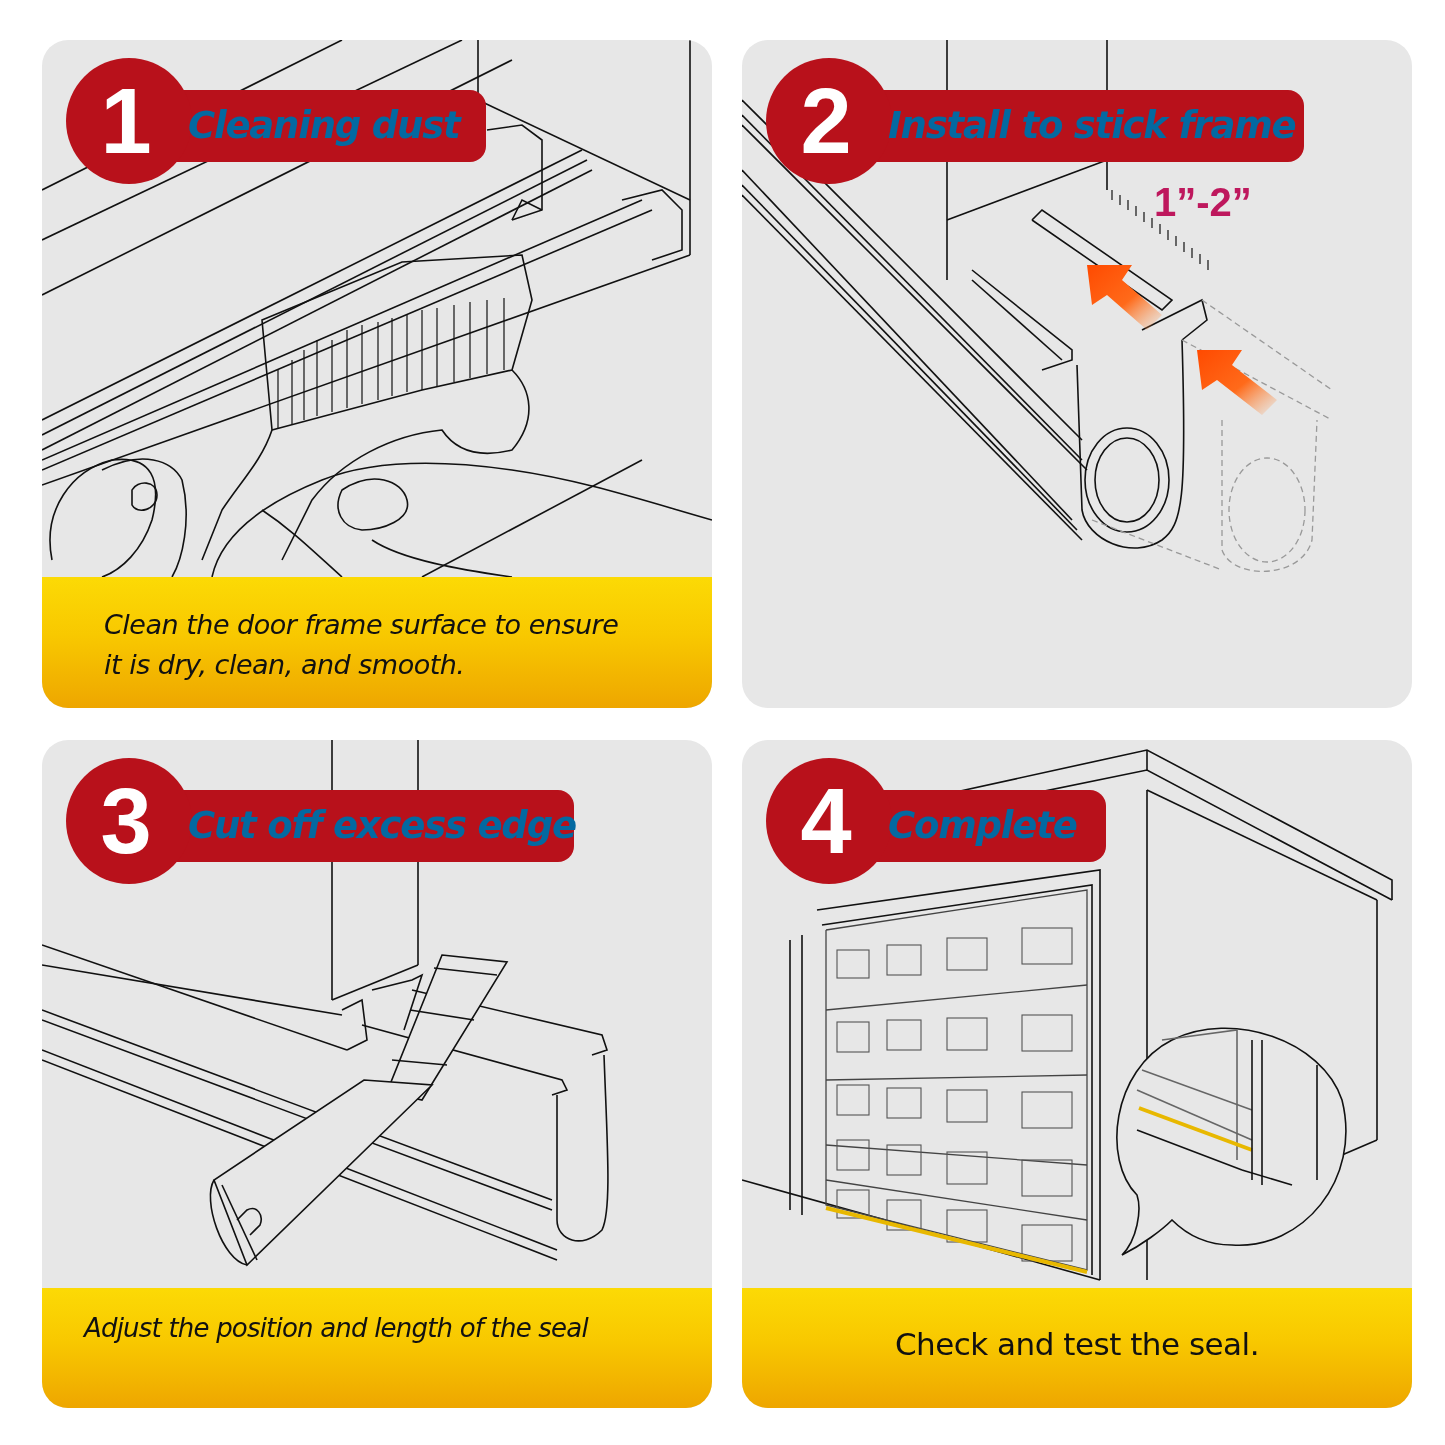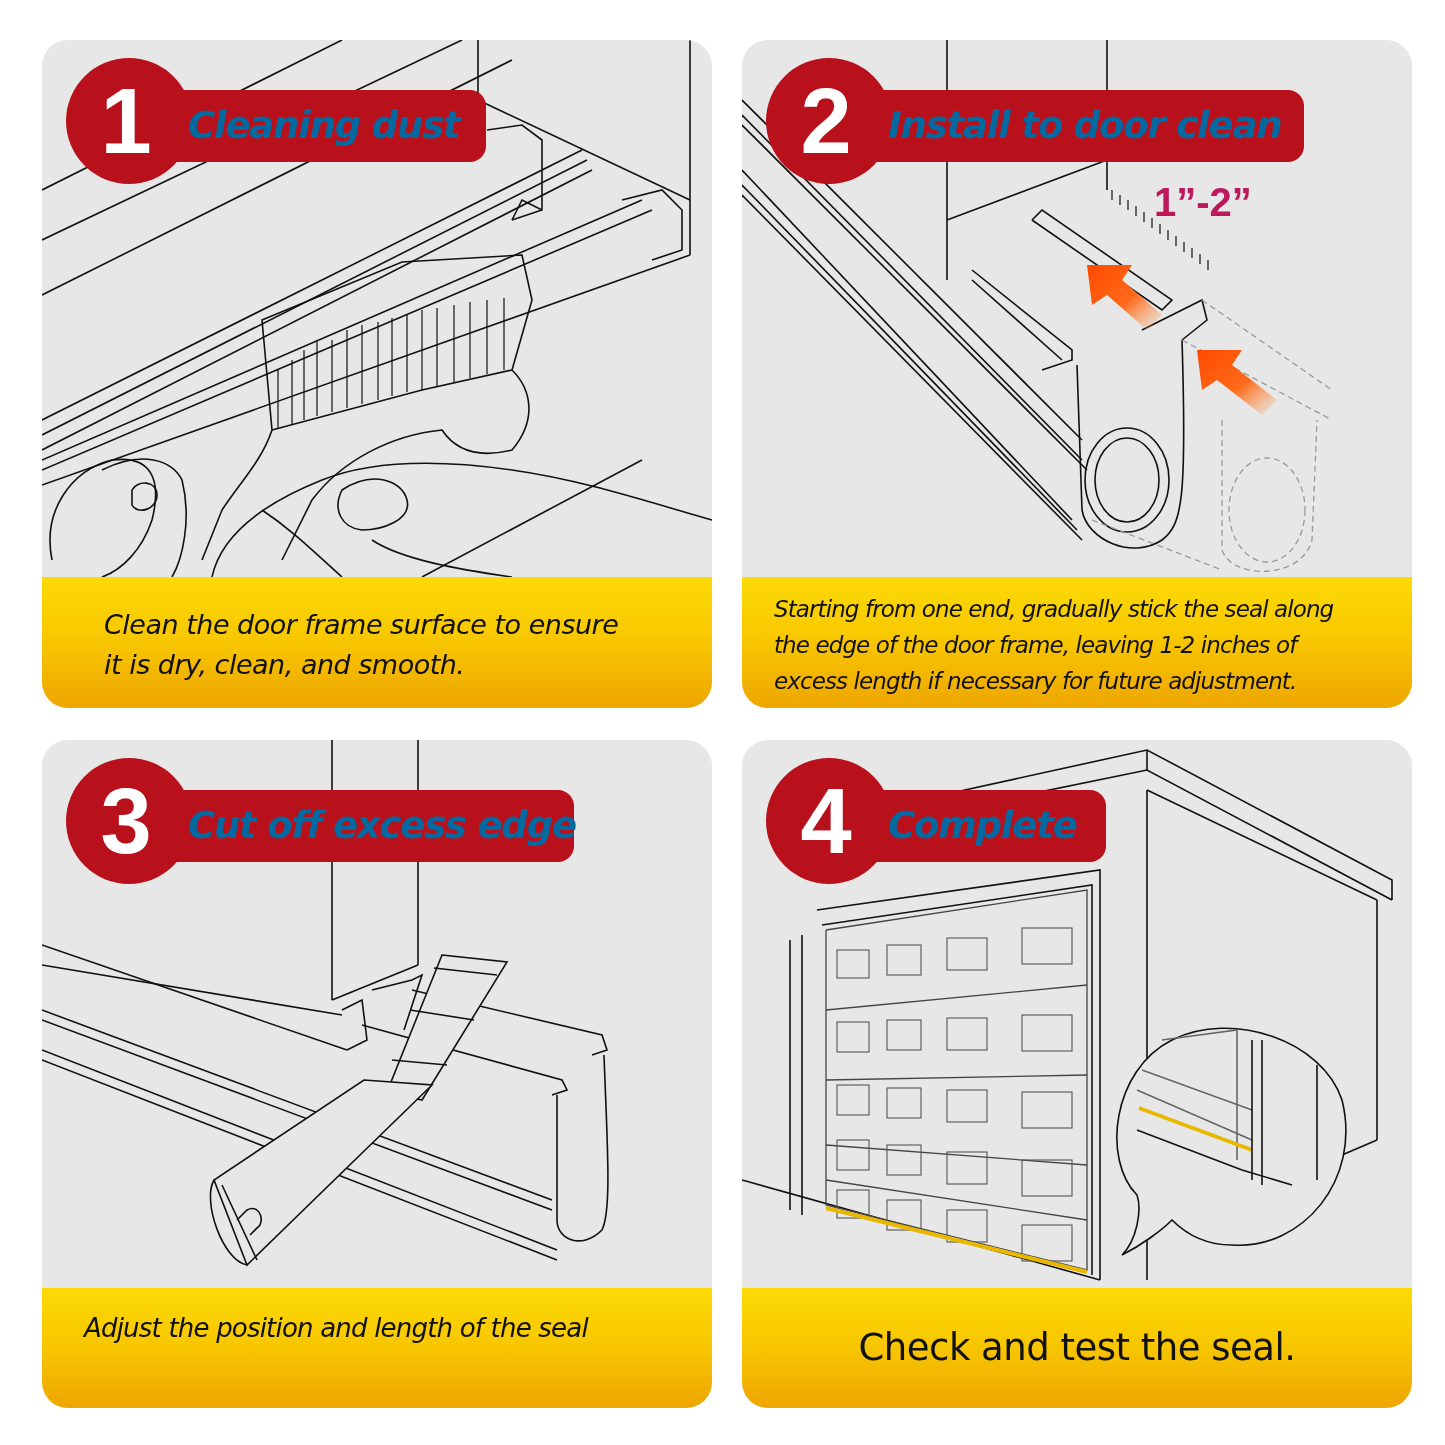--- a/index.html
+++ b/index.html
@@ -11,21 +11,21 @@
   .card.c4 { left:742px; top:740px; height:668px; }
   .illus { position:absolute; left:0; top:0; width:670px; height:537px; }
   .c3 .illus, .c4 .illus { height:548px; }
   .caption { position:absolute; left:0; right:0; bottom:0; height:131px;
     background:linear-gradient(to bottom,#fcda05 0%,#f8c800 45%,#eea600 100%); }
   .c3 .caption, .c4 .caption { height:120px;padding-left:24px; }
   .caption-text { position:absolute; font-style:italic; color:#111; font-family:"DejaVu Sans", sans-serif; }
   .c1 .caption-text { left:62px; top:28px; font-size:27px; line-height:40px; letter-spacing:-0.5px; }
   .c2 .caption-text { left:32px; top:14px; font-size:23px; line-height:36px; letter-spacing:-0.9px; }
   .c3 .caption-text { left:42px; top:20px; font-size:26px; line-height:40px; letter-spacing:-0.8px; }
-  .c4 .caption-text { left:0; right:0; top:38px; text-align:center; font-style:normal; font-size:37px; letter-spacing:-0.5px; }
+  .c4 .caption-text { left:0; right:0; top:38px; text-align:center; font-style:normal; font-size:31px; letter-spacing:-0.5px; }
   .badge { position:absolute; left:24px; top:18px; height:130px; }
   .badge .circle { position:absolute; left:0; top:0; width:126px; height:126px; border-radius:50%; background:#b8111b; }
   .badge .pill { position:absolute; left:90px; top:32px; height:72px; border-radius:16px; background:#b8111b; }
   .badge .num { position:absolute; left:0; top:0; width:120px; height:126px; color:#fff; font-weight:bold; font-size:92px; line-height:126px; text-align:center; font-family:"Liberation Sans", sans-serif; }
   .badge .title { position:absolute; left:122px; top:32px; height:72px; line-height:72px; color:#0369a1; font-weight:bold; font-style:italic; font-size:37px; white-space:nowrap; letter-spacing:-1.2px; font-family:"DejaVu Sans", sans-serif; }
   .dim-label { position:absolute; left:412px; top:140px; font-weight:bold; font-size:40px; color:#be185d; font-family:"Liberation Sans", sans-serif; }
   svg { display:block; }
 </style>
 </head>
 <body>
@@ -151,28 +151,21 @@
     </g>
 
     <polygon points="345,225 390,225 380,240 420,275 405,290 365,255 350,265" fill="url(#arrowGrad)" stroke="none"></polygon>
     <polygon points="455,310 500,310 490,325 535,360 520,375 475,340 460,350" fill="url(#arrowGrad)" stroke="none"></polygon>
   </svg>
   <div class="dim-label">1”-2”</div>
   <div class="badge">
     <div class="pill" style="width:448px;"></div>
     <div class="circle"></div>
     <div class="num">2</div>
-    <div class="title">Install to door clean</div>
-  </div>
-  <div class="caption">
-    <div class="caption-text">
-      <div>Starting from one end, gradually stick the seal along</div>
-      <div>the edge of the door frame, leaving 1-2 inches of</div>
-      <div>excess length if necessary for future adjustment.</div>
-    </div>
+    <div class="title">Install to stick frame</div>
   </div>
 </div>
 
 <div class="card c3">
   <svg class="illus" viewBox="0 0 670 548" width="670" height="548" fill="none" stroke="#111" stroke-width="1.6">
 
     <line x1="290" y1="0" x2="290" y2="260"></line>
     <line x1="376" y1="0" x2="376" y2="225"></line>
     <line x1="290" y1="260" x2="376" y2="225"></line>
 

